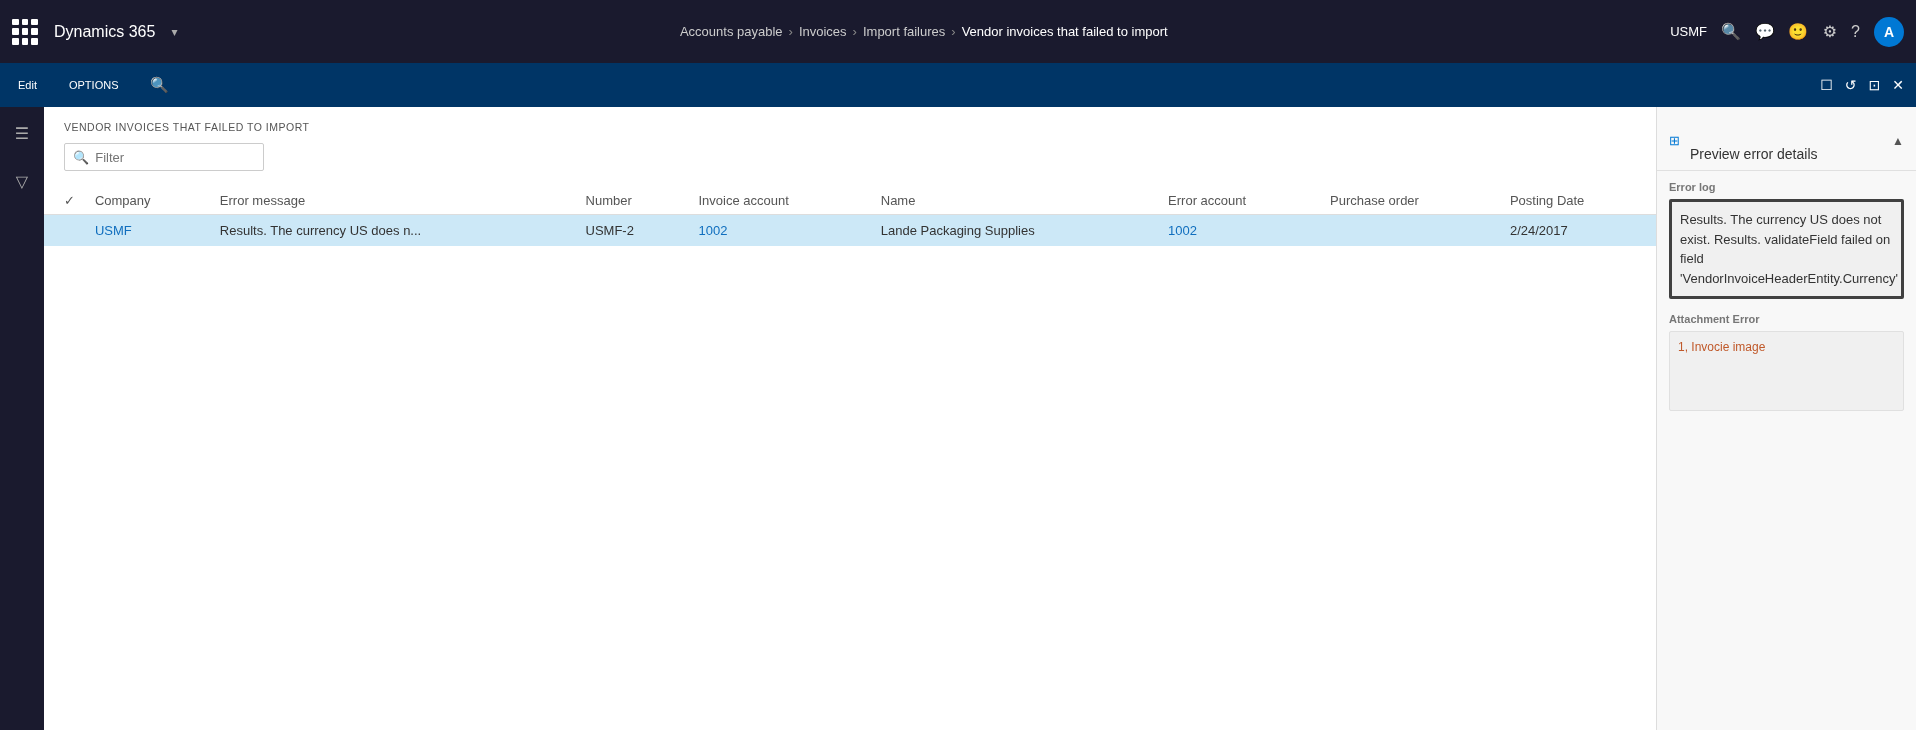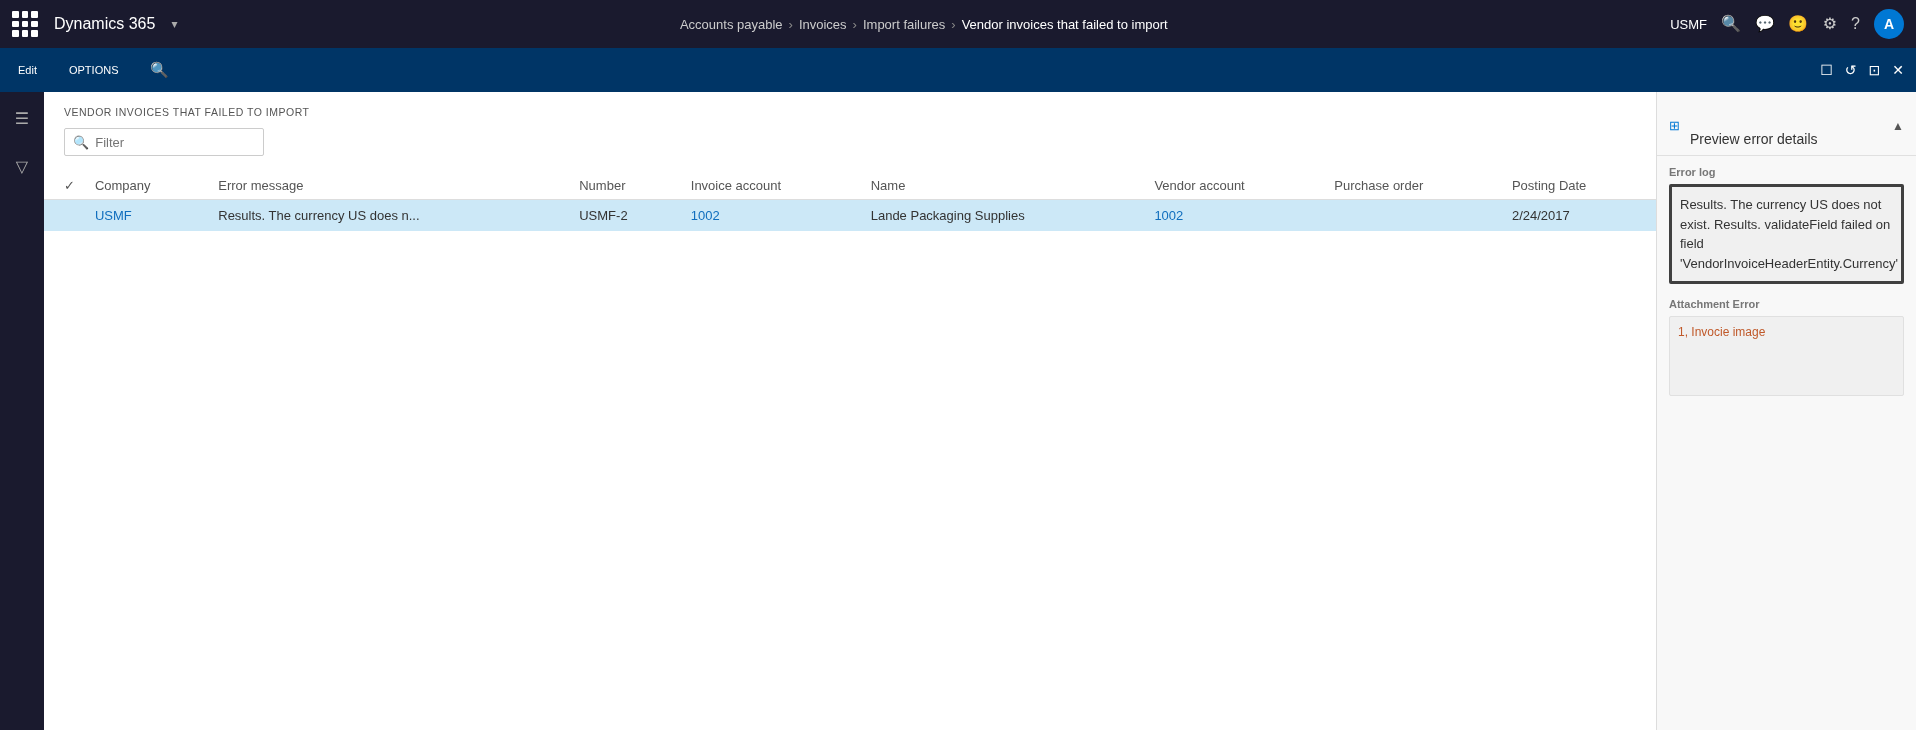--- a/index.html
+++ b/index.html
@@ -1,20 +1,20 @@
 <!DOCTYPE html>
 <html><head>
   <meta charset="utf-8">
   <style>
     * { box-sizing: border-box; margin: 0; padding: 0; }
     body { font-family: 'Segoe UI', Tahoma, Geneva, Verdana, sans-serif; font-size: 13px; background: #f3f3f3; overflow: hidden; }
 
     
     .top-nav {
-      height: 48px;
+      height: 63px;
       background: #1a1a2e;
       display: flex;
       align-items: center;
       color: #fff;
       padding: 0 12px;
       position: relative;
     }
     .top-nav-left {
       display: flex;
       align-items: center;
@@ -379,21 +379,21 @@
     <div class="table-wrapper">
       <table class="data-table">
         <thead>
           <tr>
             <th class="check-col">✓</th>
             <th>Company</th>
             <th>Error message</th>
             <th>Number</th>
             <th>Invoice account</th>
             <th>Name</th>
-            <th>Vendor account</th>
+            <th>Error account</th>
             <th>Purchase order</th>
             <th>Posting Date</th>
           </tr>
         </thead>
         <tbody>
           <tr class="selected-row">
             <td class="check-col"></td>
             <td>
               <span class="table-link">USMF</span>
             </td>

